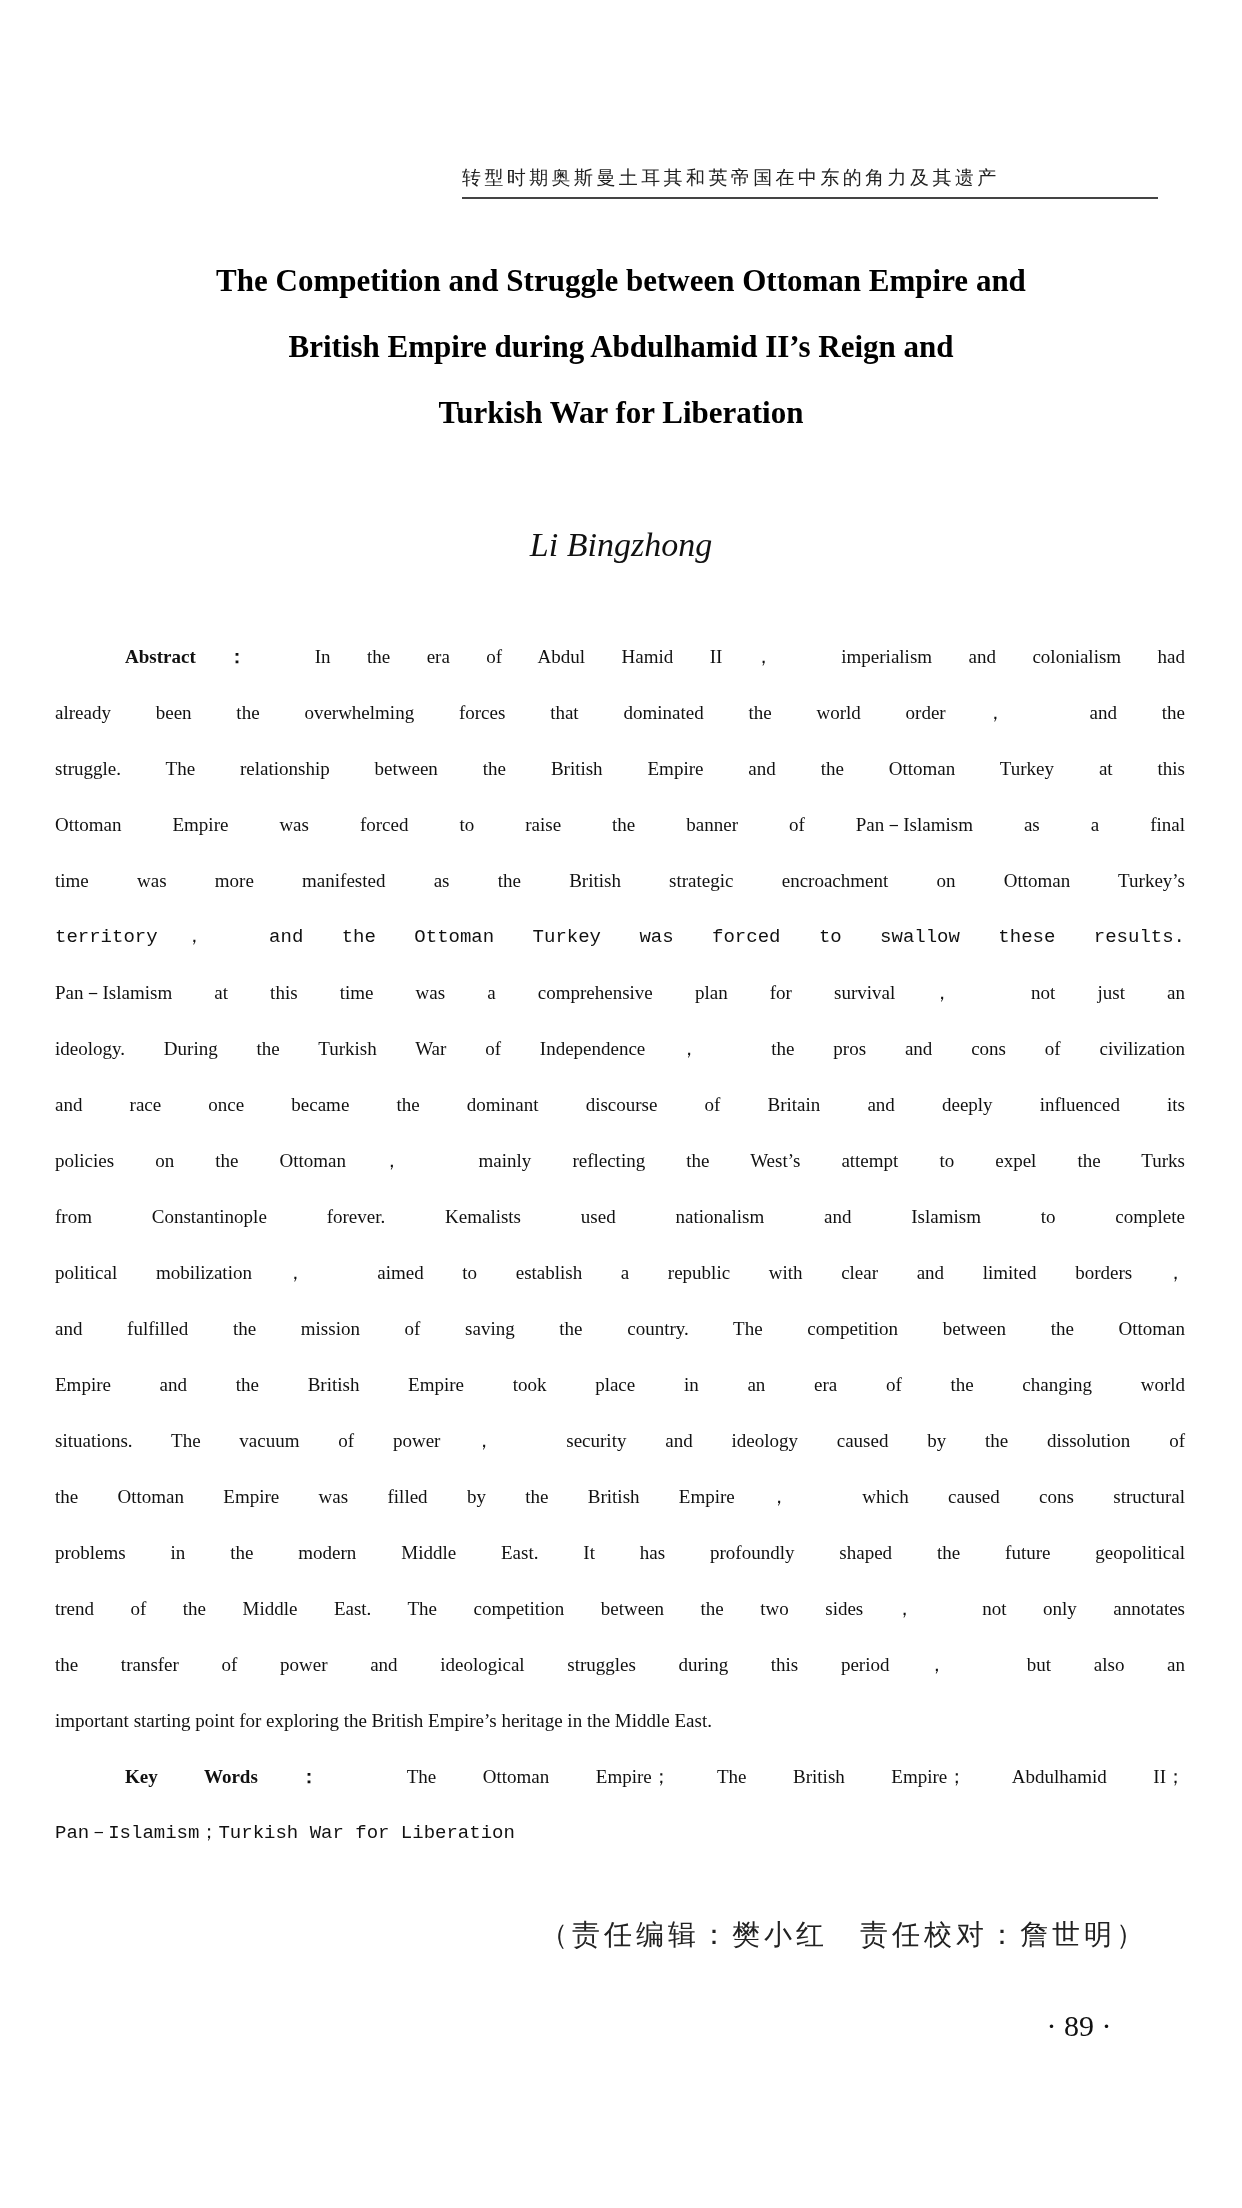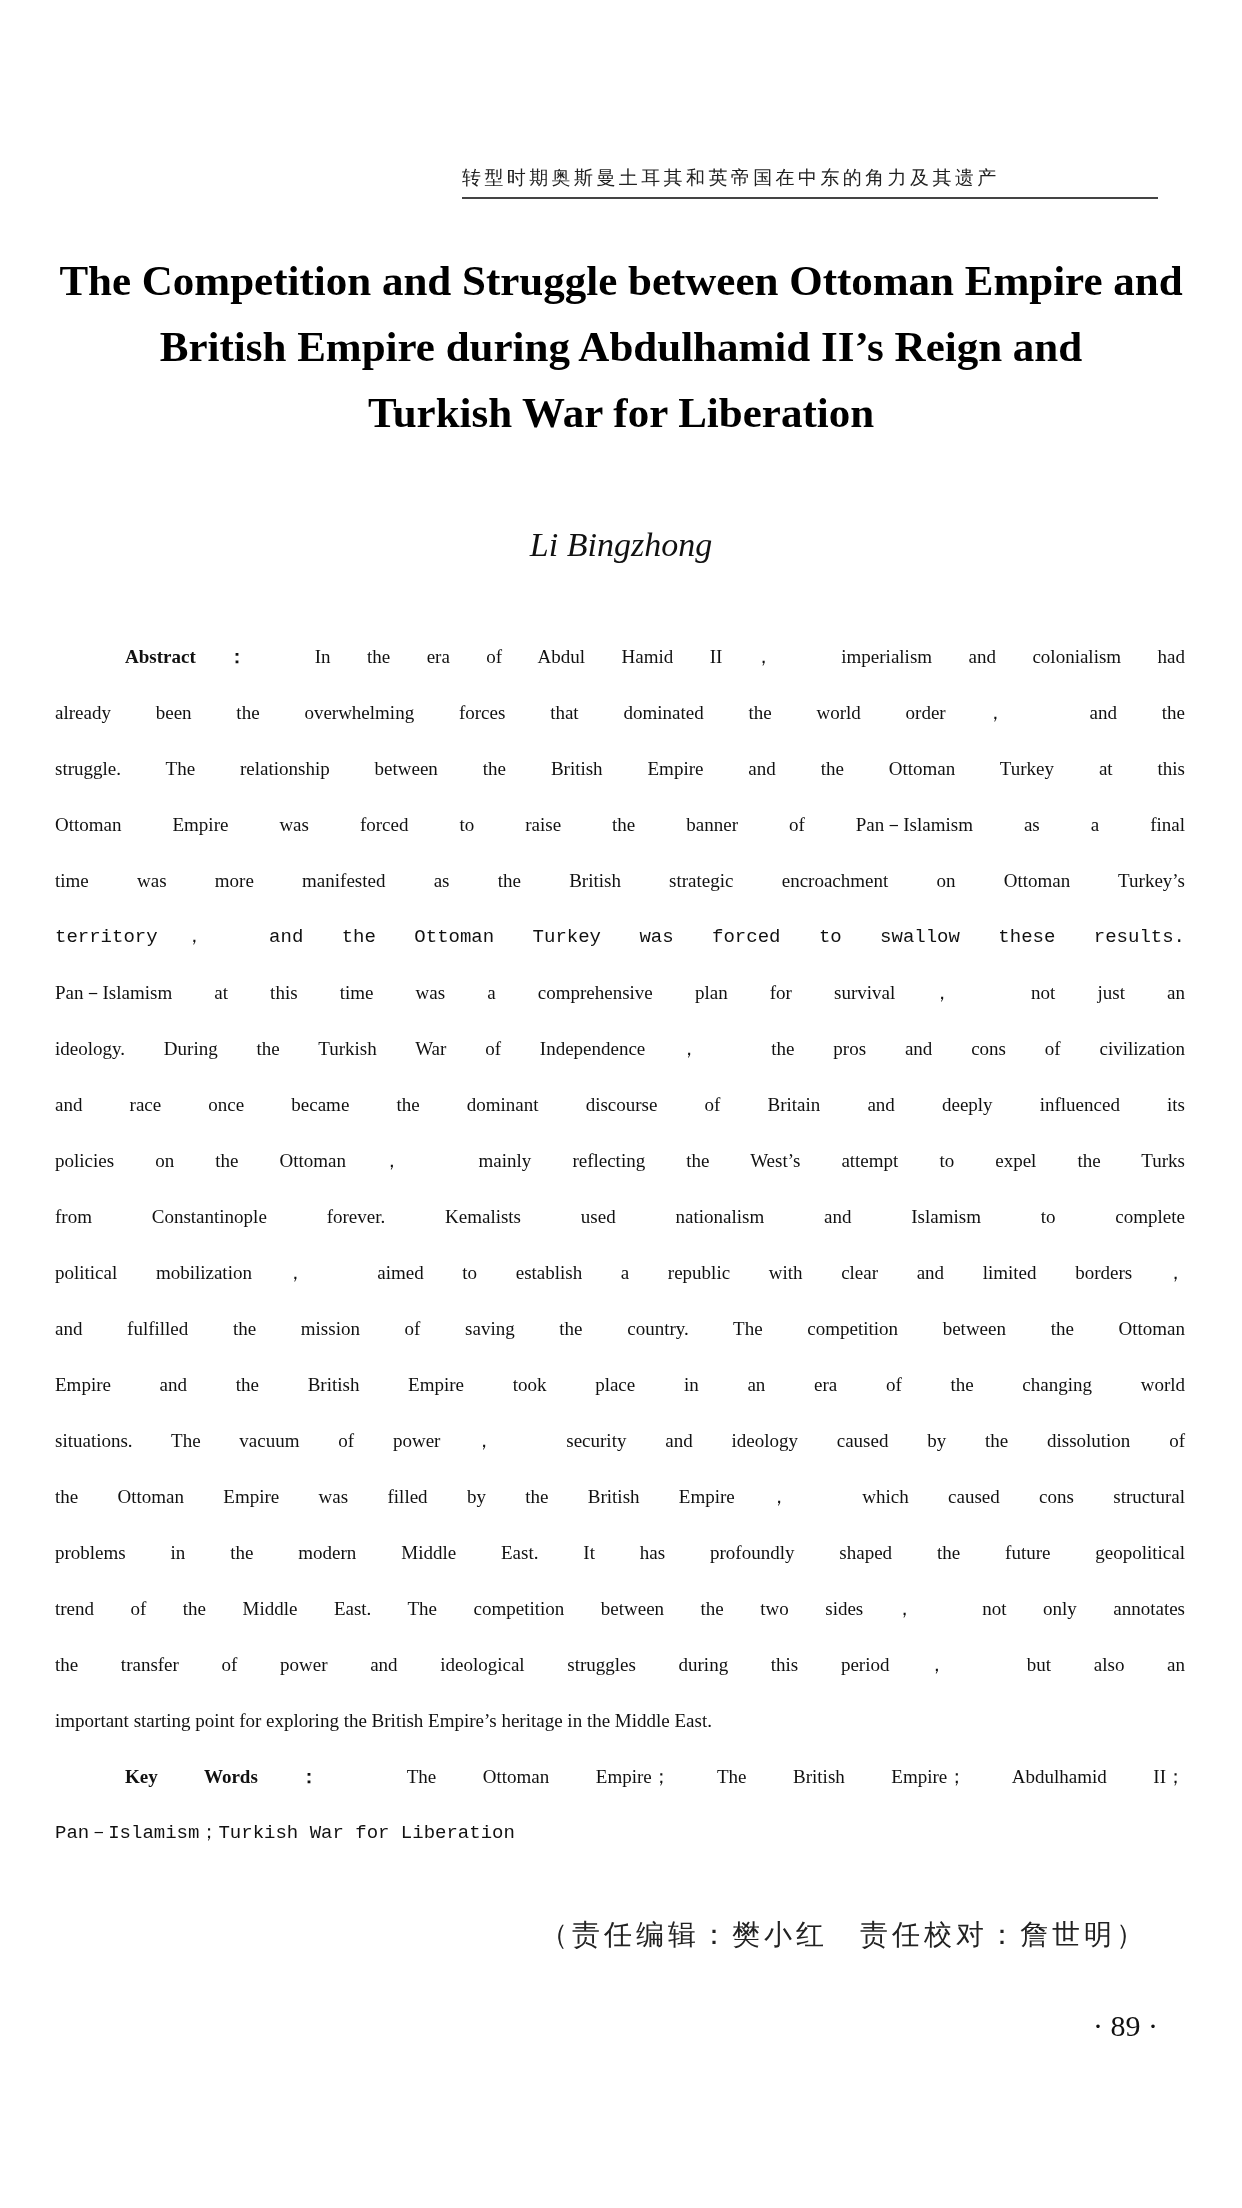--- a/index.html
+++ b/index.html
@@ -1,26 +1,26 @@
 <!DOCTYPE html>
 <html><head>
 <meta charset="utf-8">
 <style>
   html, body { margin: 0; padding: 0; background: #ffffff; }
   body { width: 1242px; height: 2208px; position: relative; overflow: hidden; color: #111; font-family: "Liberation Serif", "DejaVu Serif", serif; }
   .running-head { position: absolute; left: 462px; top: 160px; width: 696px; font-family: "DejaVu Sans", sans-serif; font-size: 19px; letter-spacing: 3.4px; color: #222; white-space: nowrap; line-height: 34px; padding-bottom: 3px; border-bottom: 2px solid #444; }
-  .title { position: absolute; left: 30px; top: 248px; width: 1182px; text-align: center; font-weight: bold; font-size: 43px; line-height: 66px; color: #000; }
+  .title { position: absolute; left: 30px; top: 248px; width: 1182px; text-align: center; font-weight: bold; font-size: 31px; line-height: 66px; color: #000; }
   .title div { white-space: nowrap; }
   .author { position: absolute; left: 0; top: 525px; width: 1242px; text-align: center; font-style: italic; font-size: 34px; line-height: 40px; }
   .body { position: absolute; left: 55px; top: 629px; width: 1130px; font-size: 19px; line-height: 56px; }
   .body .line { display: block; text-align: justify; text-align-last: justify; white-space: nowrap; height: 56px; }
   .body .line.last { text-align-last: left; }
   .label { font-weight: bold; }
   .editor { position: absolute; left: 540px; top: 1915px; width: 620px; font-family: "DejaVu Sans", sans-serif; font-size: 28px; letter-spacing: 4px; white-space: nowrap; line-height: 40px; color: #222; }
-  .page-num { position: absolute; left: 1000px; top: 2006px; width: 158px; text-align: right; font-size: 30px; line-height: 40px; }
+  .page-num { position: absolute; left: 1000px; top: 2006px; width: 158px; text-align: center; font-size: 30px; line-height: 40px; }
 </style>
 </head>
 <body>
 
 <div class="running-head">转型时期奥斯曼土耳其和英帝国在中东的角力及其遗产</div>
 
 <div class="title">
   <div>The Competition and Struggle between Ottoman Empire and</div>
   <div>British Empire during Abdulhamid II’s Reign and</div>
   <div>Turkish War for Liberation</div>

